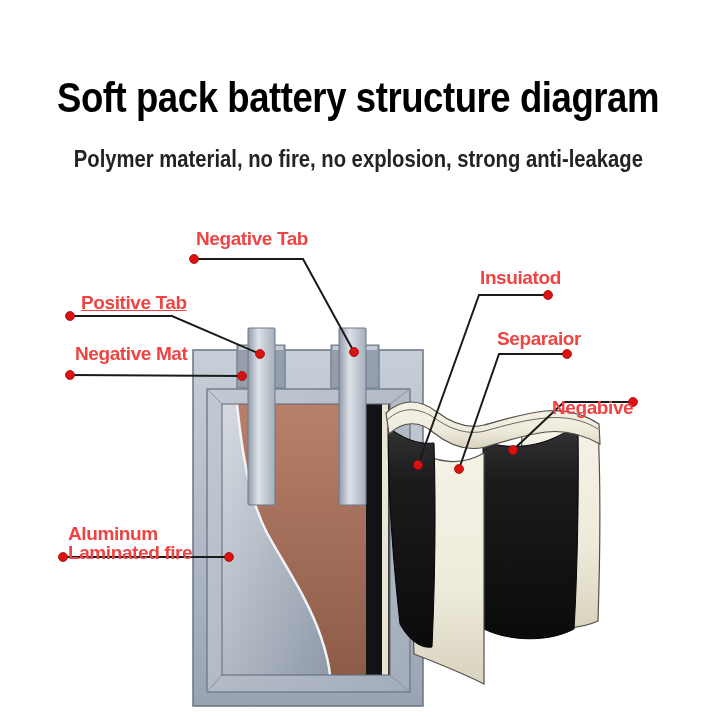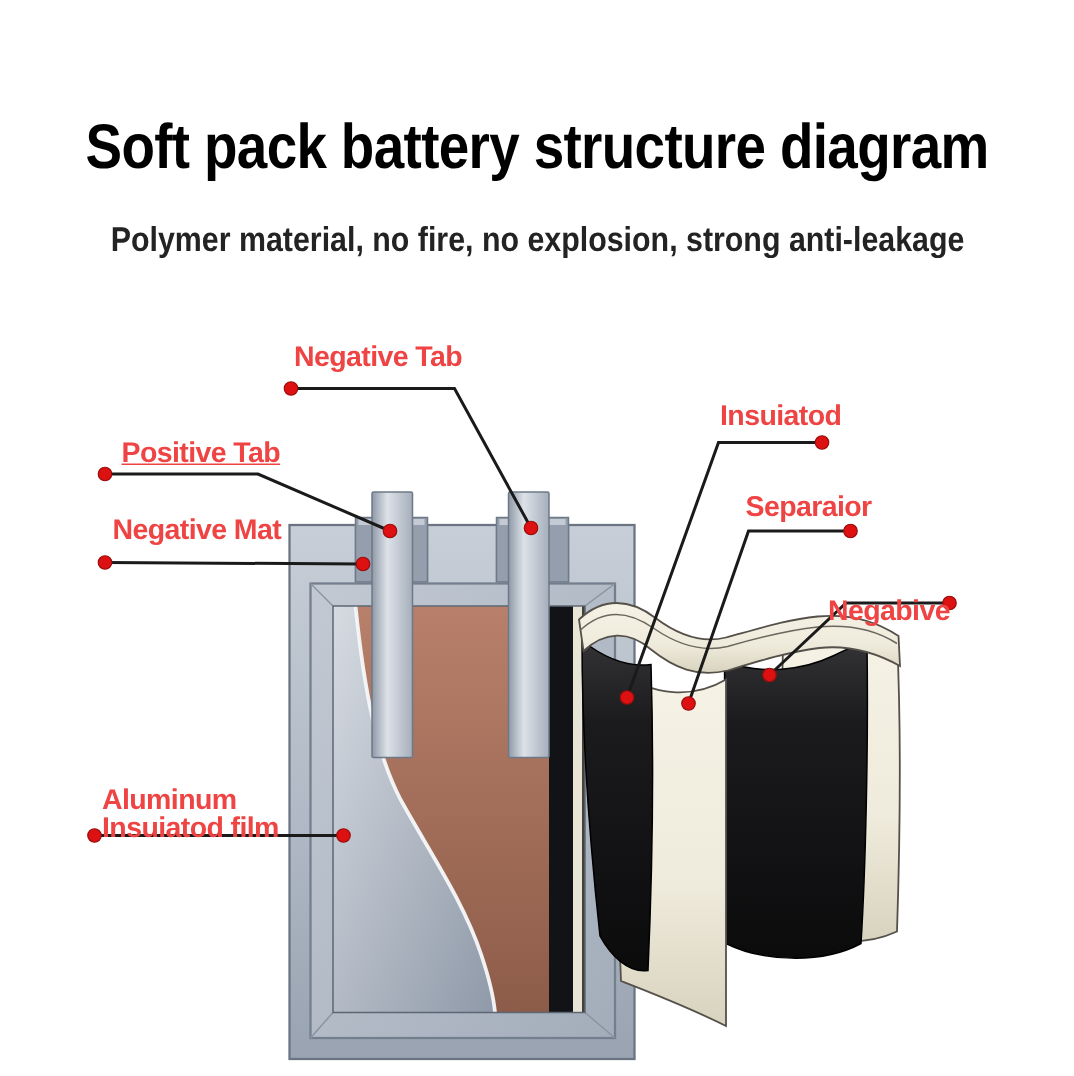--- a/index.html
+++ b/index.html
@@ -146,17 +146,17 @@
     <circle cx="633" cy="402" r="4.5"></circle>
     <circle cx="513" cy="450" r="4.5"></circle>
   </g>
 </svg>
 
 <div class="callout c-negative-tab">Negative Tab</div>
 <div class="callout c-positive-tab">Positive Tab</div>
 <div class="callout c-insulated-mat">Negative Mat</div>
 <div class="callout c-aluminum">
   <span>Aluminum</span><br>
-  <span>Insuiatod film</span>
+  <span>Laminated fire</span>
 </div>
 <div class="callout c-positive">Insuiatod</div>
 <div class="callout c-separator">Separaior</div>
 <div class="callout c-negative">Negabive</div>
 
 </body></html>

